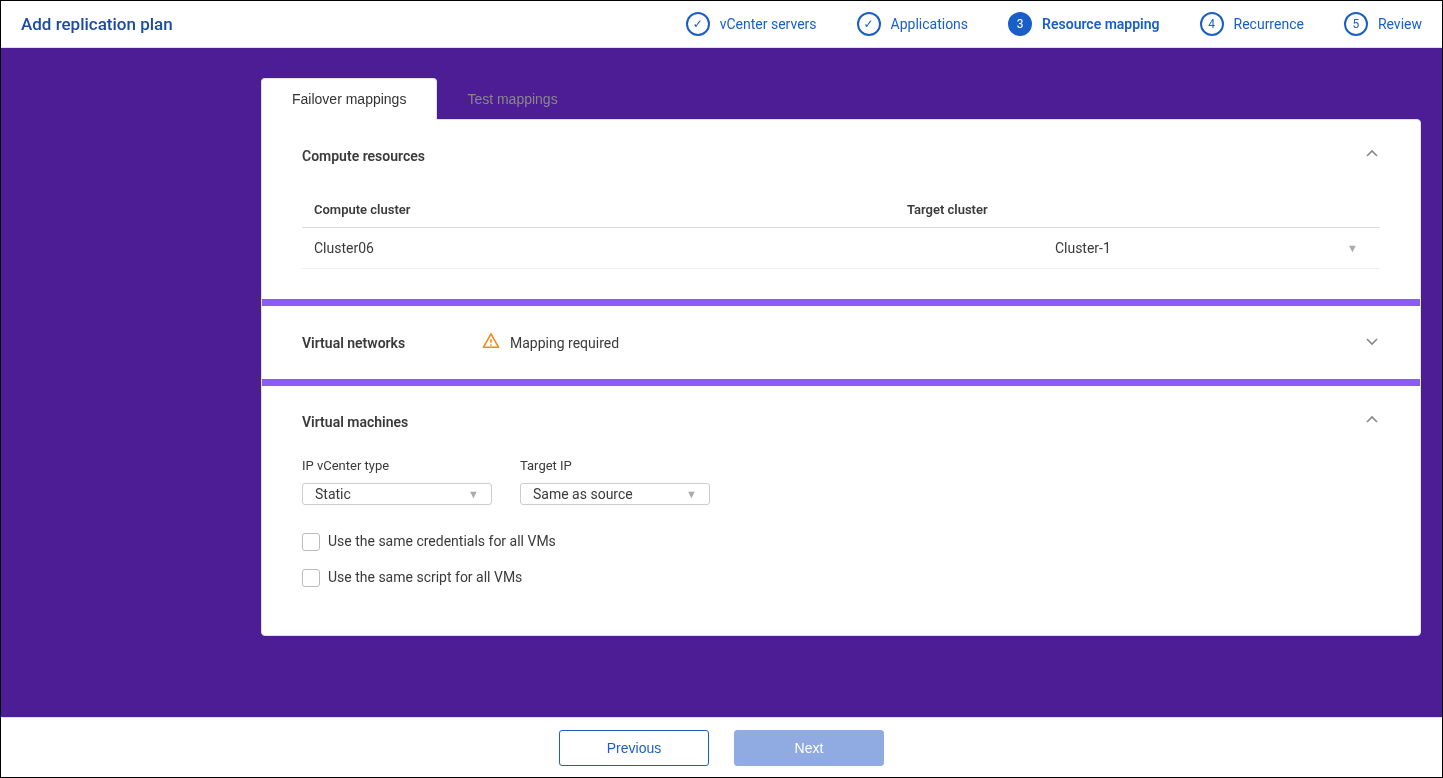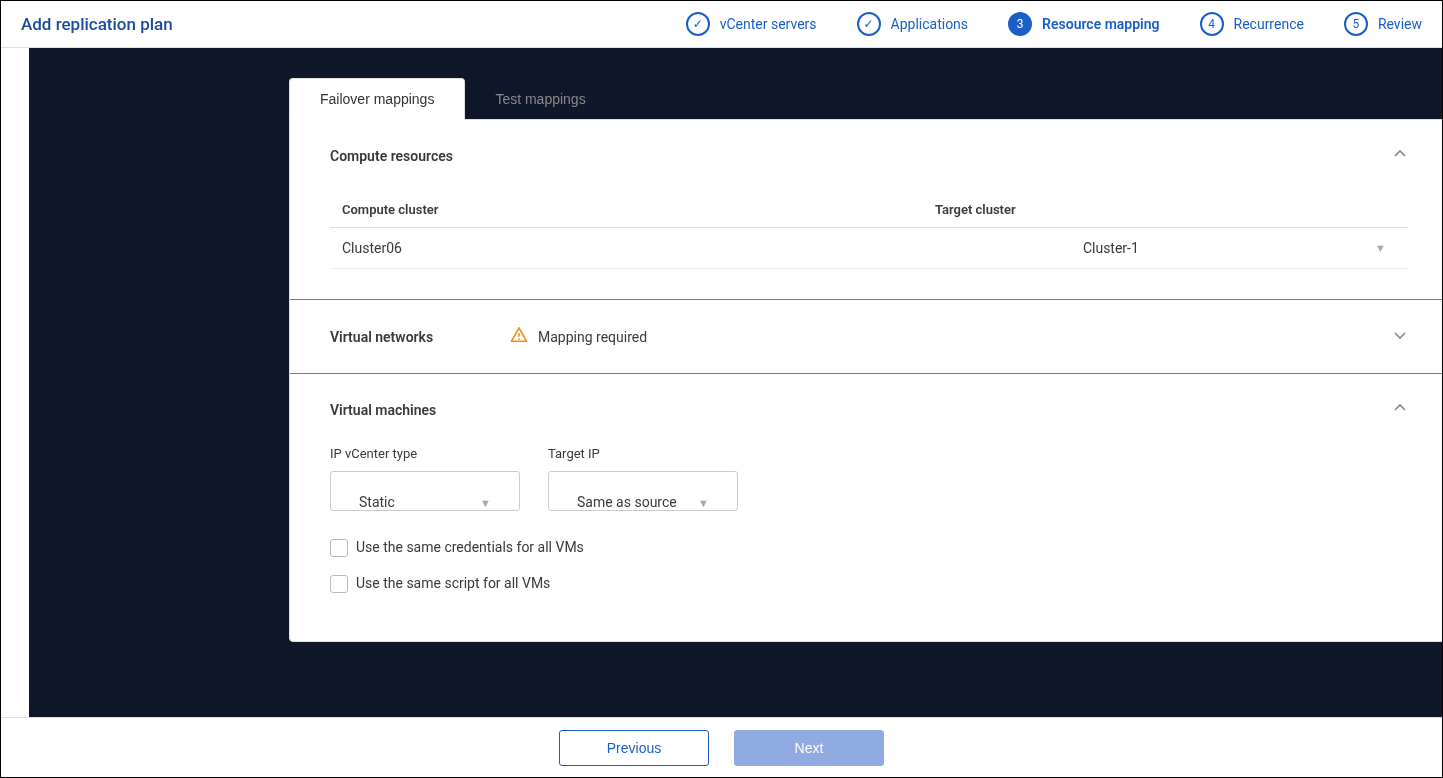--- a/index.html
+++ b/index.html
@@ -56,25 +56,24 @@
     border-color: #1a5fc7;
   }
   .step-check { color: #1a5fc7; }
   .step-label {
     color: #1a5fc7;
     font-size: 14px;
   }
   .step-label.active { font-weight: 600; }
   
   .content-area {
-    background: #0f172a;
+    background: #4c1d95;
     height: calc(100% - 47px - 60px);
     padding: 30px 0 0 0;
     overflow: auto;
-    margin-left: 28px;
   }
   .panel-wrap {
     width: 1160px;
     margin: 0 0 0 260px;
   }
   .tabs {
     display: flex;
   }
   .tab {
     padding: 12px 30px;
@@ -91,21 +90,21 @@
     border-bottom: 1px solid #fff;
     border-radius: 4px 4px 0 0;
   }
   .panel {
     background: #fff;
     border: 1px solid #e0e0e0;
     margin-top: -1px;
     border-radius: 0 4px 4px 4px;
   }
   .section {
-    border-bottom: 1px solid #8b5cf6;
+    border-bottom: 7px solid #8b5cf6;
   }
   .section-header {
     display: flex;
     align-items: center;
     padding: 26px 40px;
     cursor: pointer;
   }
   .section-title {
     font-size: 14px;
     font-weight: 600;
@@ -166,28 +165,28 @@
     display: flex;
     flex-direction: column;
     gap: 10px;
   }
   .form-label {
     font-size: 13px;
     color: #3a3a3a;
   }
   .select-box {
     width: 190px;
-    height: 40px;
+    height: 22px;
     border: 1px solid #ccc;
     border-radius: 3px;
     background: #fff;
     display: flex;
-    align-items: flex-end;
+    align-items: center;
     justify-content: space-between;
-    padding: 0 28px;
+    padding: 0 12px;
     font-size: 14px;
     color: #3a3a3a;
     cursor: pointer;
   }
   .checkbox-row {
     display: flex;
     gap: 8px;
     margin-bottom: 18px;
   }
   .chkbox {

